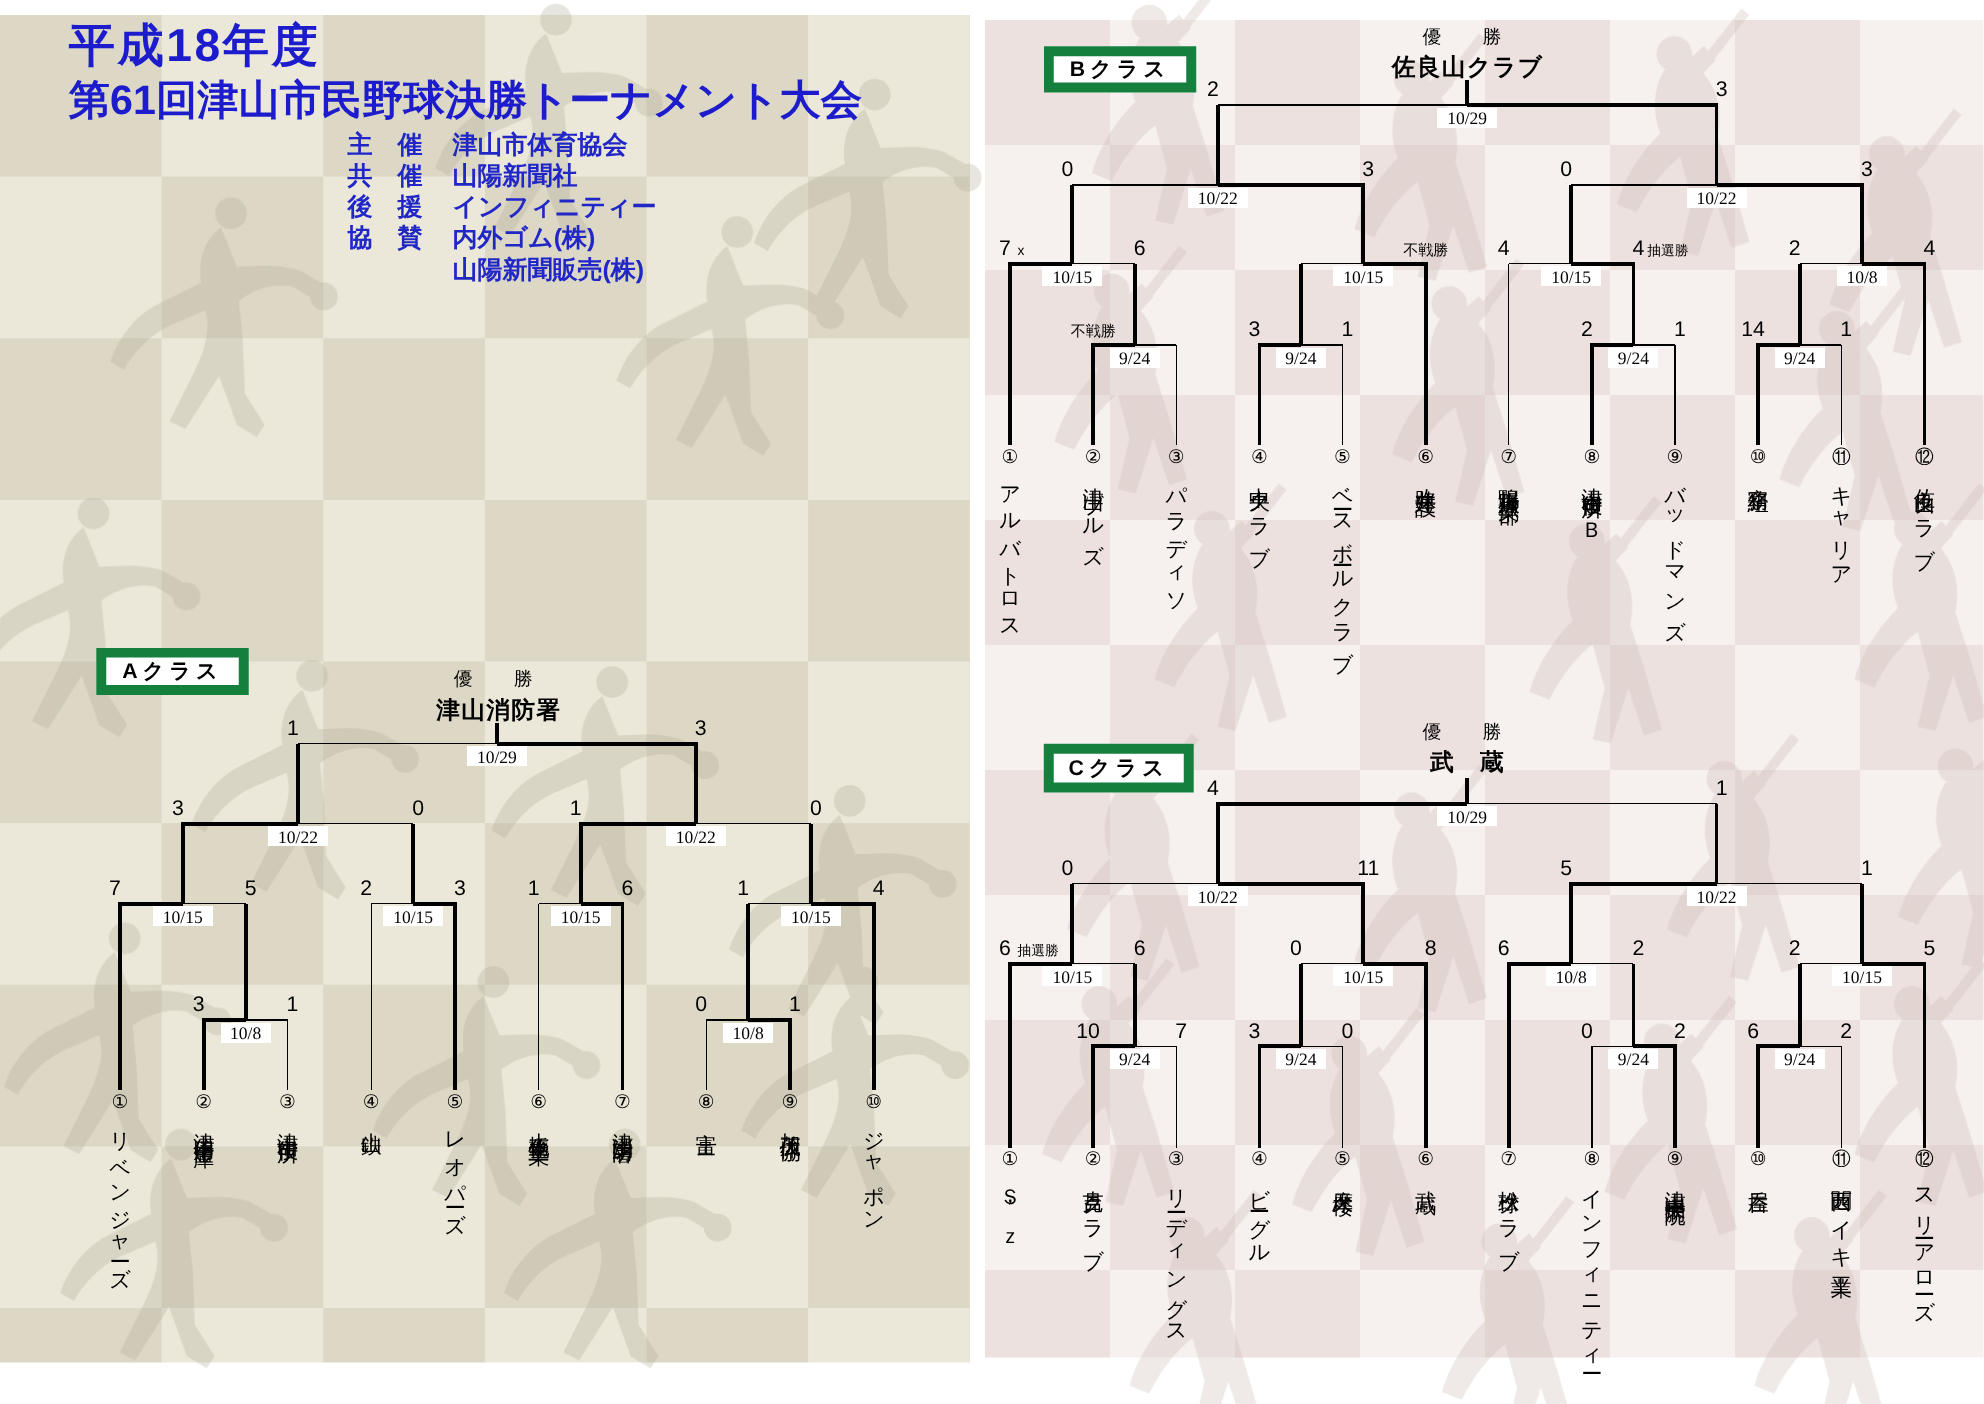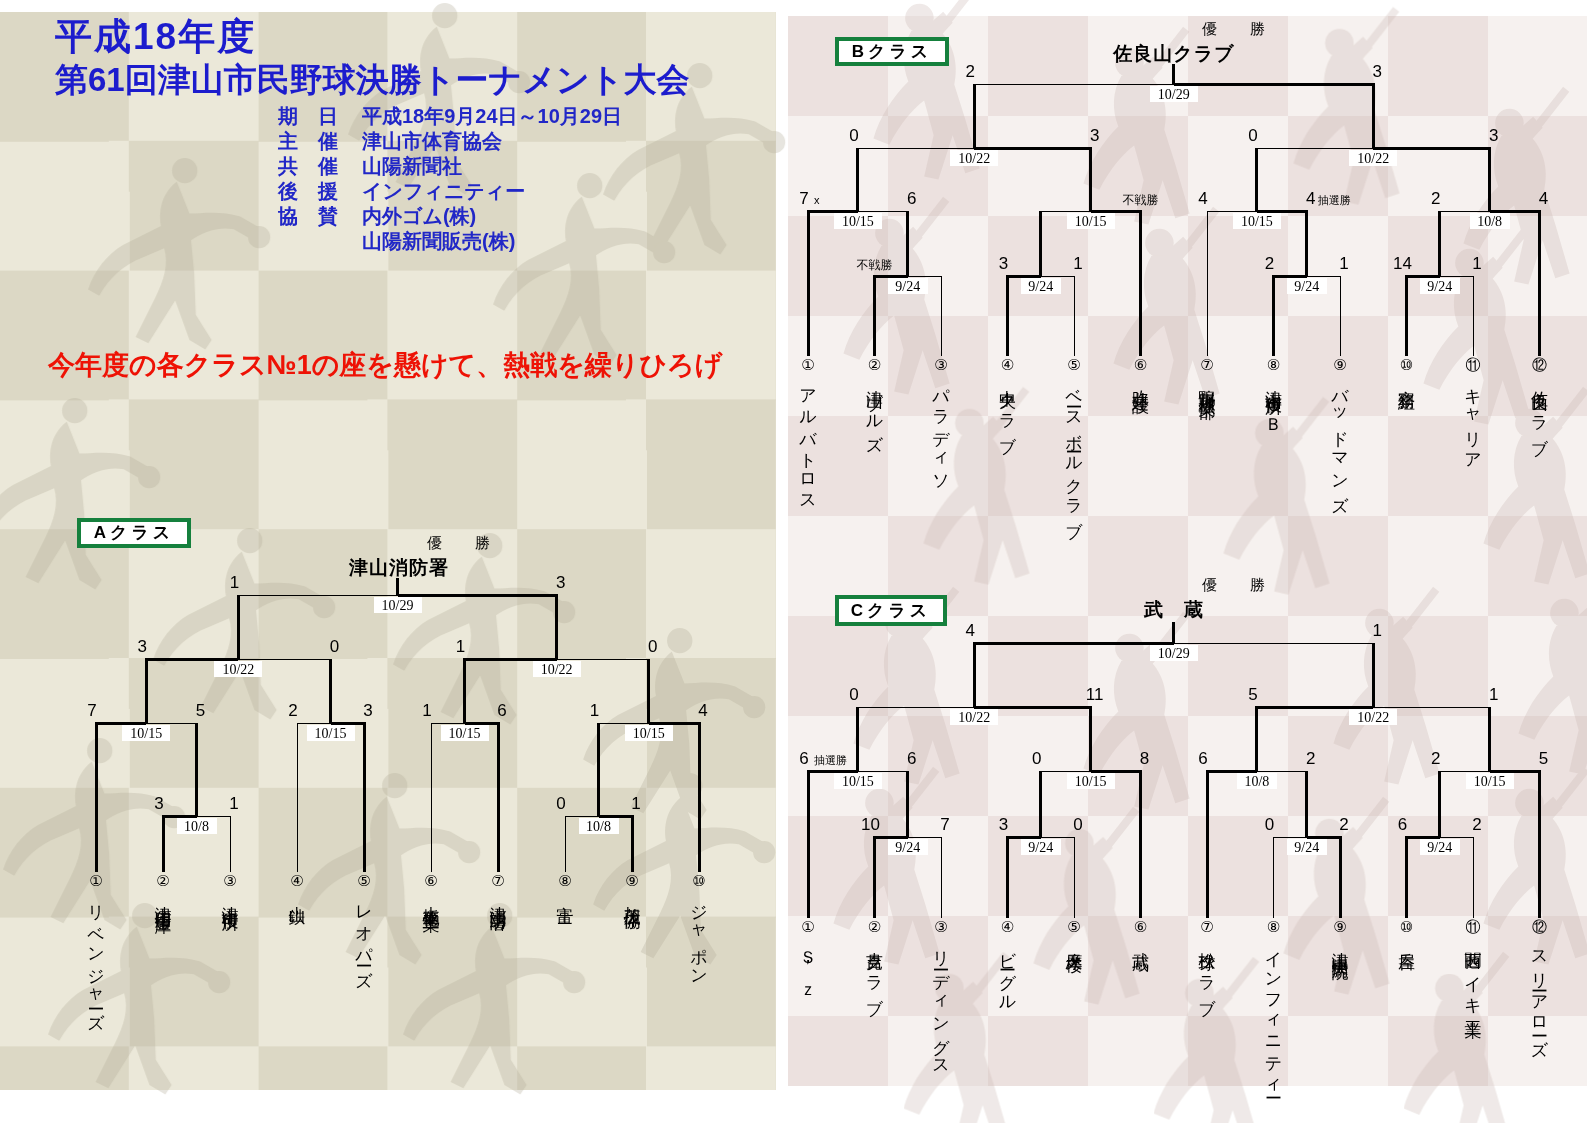--- a/index.html
+++ b/index.html
@@ -14,28 +14,28 @@
     background:conic-gradient(#f6f1ef 90deg,#ece1df 0 180deg,#f6f1ef 0 270deg,#ece1df 0);
     background-size:200px 200px;}
   svg.overlay{position:absolute;left:0;top:0;pointer-events:none;}
   
   #title1{position:absolute;left:55px;top:12px;font-size:37px;font-weight:900;color:#1c1ccd;letter-spacing:2px;}
   #title2{position:absolute;left:55px;top:58px;font-size:33px;font-weight:900;color:#1c1ccd;letter-spacing:0px;}
   #info{position:absolute;left:278px;top:104px;color:#2127c7;font-size:20px;font-weight:700;line-height:25px;}
   #info .ilabel{display:inline-block;width:84px;}
   #notice{position:absolute;left:48px;top:346px;color:#ee1205;font-size:27px;font-weight:900;line-height:38px;}
   
-  .clabel{position:absolute;border:4px solid #15803d;background:#fff;text-align:center;
+  .clabel{position:absolute;border:8px solid #15803d;background:#fff;text-align:center;
           font-weight:900;font-size:17px;letter-spacing:4px;color:#000;}
   #clabel-A{left:77px;top:518px;width:106px;height:22px;line-height:22px;}
   #clabel-B{left:835px;top:37px;width:106px;height:21px;line-height:21px;}
   #clabel-C{left:835px;top:595px;width:104px;height:23px;line-height:23px;}
   
   .champ{position:absolute;width:200px;text-align:center;color:#000;}
-  .champ .clab{font-family:"Liberation Serif",serif;font-size:15px;letter-spacing:9px;text-align:right;}
+  .champ .clab{font-family:"Liberation Serif",serif;font-size:15px;letter-spacing:9px;}
   .champ .cname{font-size:19px;font-weight:700;margin-top:2px;letter-spacing:1px;}
   #champ-A{left:299px;top:534px;}
   #champ-B{left:1074px;top:20px;}
   #champ-C{left:1074px;top:576px;}
   
   .team{position:absolute;width:64px;text-align:center;color:#000;}
   .tnum{font-family:"DejaVu Sans",sans-serif;font-size:15px;line-height:15px;}
   .tname{writing-mode:vertical-rl;text-orientation:mixed;margin:4px auto 0;
          font-family:"Liberation Serif",serif;font-size:17px;line-height:1;letter-spacing:2px;}
   
@@ -105,30 +105,28 @@
         <use href="#sil-batter" x="875" y="950" width="190" height="206"></use>
         <use href="#sil-batter" x="1125" y="955" width="190" height="206"></use>
         <use href="#sil-batter" x="1375" y="950" width="190" height="206"></use>
       </g>
   </svg>
 
   <div id="title1">平成18年度</div>
   <div id="title2">第61回津山市民野球決勝トーナメント大会</div>
 
   <div id="info">
-    <div><span class="ilabel">期　日</span><span>平成18年9月24日～10月29日</span></div>
     <div><span class="ilabel">主　催</span><span>津山市体育協会</span></div>
     <div><span class="ilabel">共　催</span><span>山陽新聞社</span></div>
     <div><span class="ilabel">後　援</span><span>インフィニティー</span></div>
     <div><span class="ilabel">協　賛</span><span>内外ゴム(株)</span></div>
     <div><span class="ilabel"></span><span>山陽新聞販売(株)</span></div>
   </div>
 
   <div id="notice">
-    <div>今年度の各クラス№1の座を懸けて、熱戦を繰りひろげ</div>
   </div>
 
   <div id="clabel-A" class="clabel">Aクラス</div>
   <div id="clabel-B" class="clabel">Bクラス</div>
   <div id="clabel-C" class="clabel">Cクラス</div>
 
   <div id="champ-A" class="champ">
     <div class="clab">優　勝</div>
     <div class="cname">津山消防署</div>
   </div>

